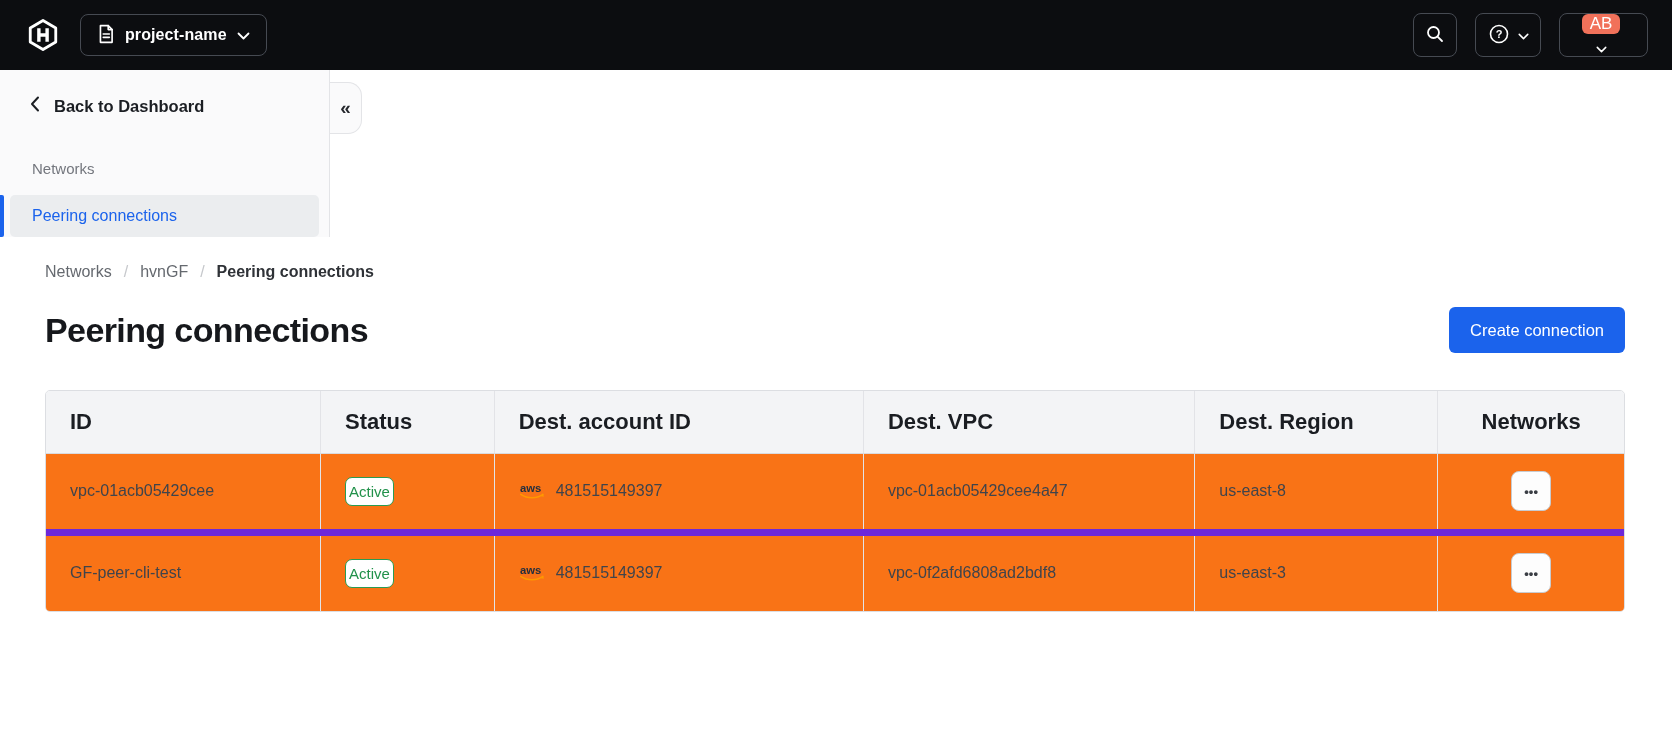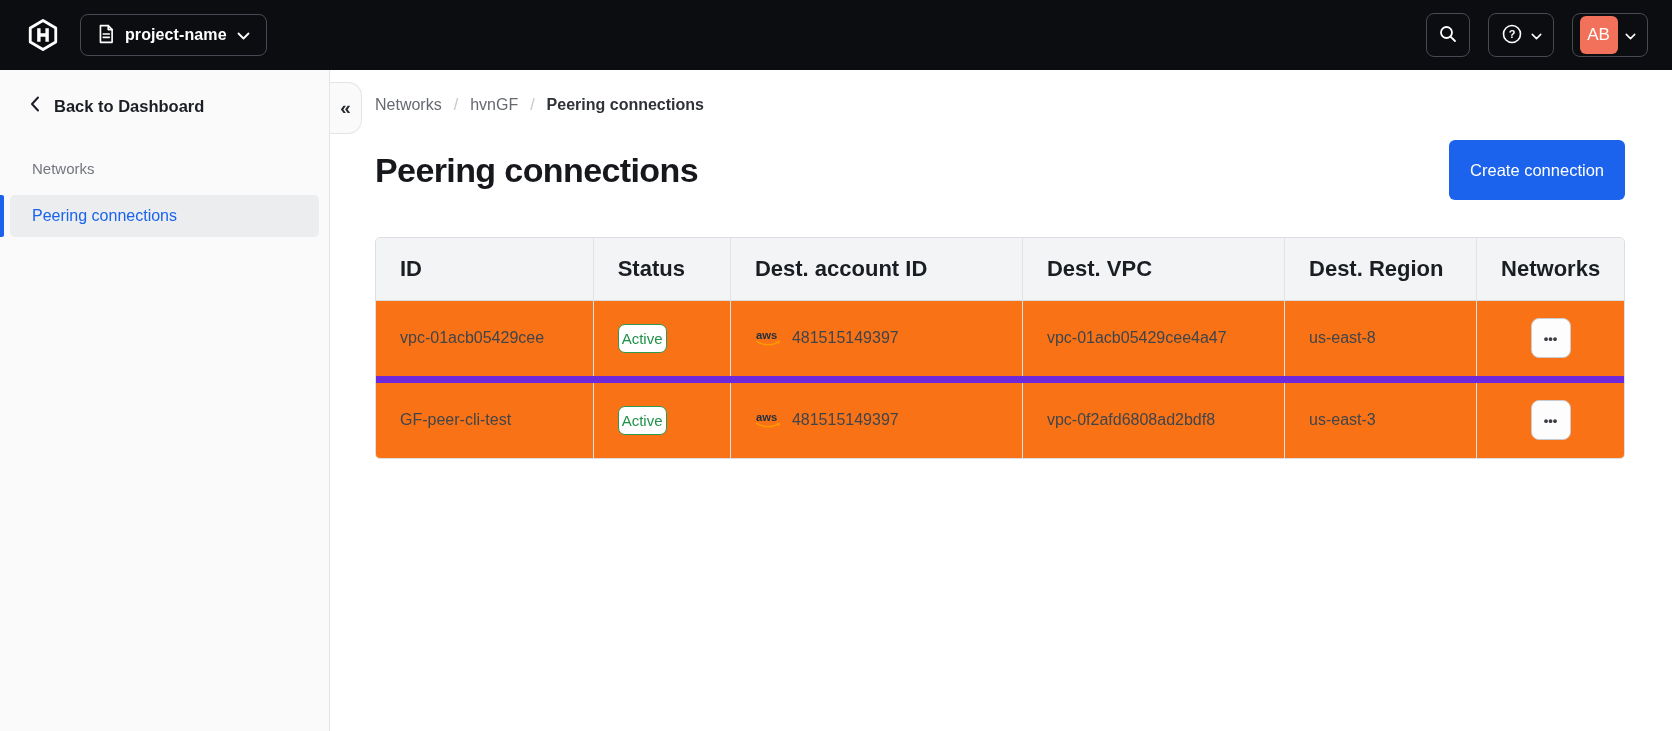--- a/index.html
+++ b/index.html
@@ -11,26 +11,26 @@
   .topbar { height:70px; background:#0C0D10; display:flex; align-items:center; padding:0 24px; gap:18px; }
   .logo { width:38px; height:38px; display:flex; align-items:center; justify-content:center; }
   .proj-btn { display:flex; align-items:center; gap:10px; height:42px; padding:0 16px;
               background:transparent; border:1px solid #464A52; border-radius:8px; cursor:pointer; }
   .proj-btn .lbl { color:#fff; font-size:16px; font-weight:600; letter-spacing:.1px; }
   .topbar .spacer { flex:1; }
   .tb-ctl { display:flex; align-items:center; justify-content:center; gap:8px; height:44px;
             background:transparent; border:1px solid #464A52; border-radius:8px; cursor:pointer; }
   .tb-square { width:44px; }
   .tb-help { width:66px; padding:0 10px; }
-  .tb-avatar { width:76px; padding:0 8px 0 3px; gap:7px; }
+  .tb-avatar { width:89px; padding:0 8px 0 3px; gap:7px;flex-direction:column; }
   .avatar-chip { width:38px; height:38px; border-radius:6px; background:#F1715A; color:#fff;
                  display:flex; align-items:center; justify-content:center; font-size:17px; font-weight:500; }
 
   
-  .app { position:relative; display:flex; height:661px; }
+  .app { position:relative; display:flex; height:661px;flex-direction:column; }
   .sidebar { width:330px; background:#FAFAFB; border-right:1px solid #E3E4E7; padding:0; flex:none; position:relative; }
   .back-link { display:flex; align-items:center; gap:14px; margin:26px 0 0 30px; cursor:pointer;
                color:#1B1E23; font-size:16.5px; font-weight:600; }
   .side-section { margin:44px 0 0 32px; color:#73767D; font-size:15px; font-weight:500; }
   .side-item { position:relative; margin:18px 10px 0 10px; height:42px; display:flex; align-items:center;
                padding-left:22px; background:#EBEDEF; border-radius:5px; color:#1B63EC; font-size:16px; cursor:pointer; }
   .side-item .accent-bar { position:absolute; left:-10px; top:0; width:4px; height:42px; background:#1B63EC; border-radius:0 2px 2px 0; }
 
   .collapse-tab { position:absolute; left:330px; top:12px; width:32px; height:52px; background:#FAFAFB;
                   border:1px solid #E3E4E7; border-left:none; border-radius:0 14px 14px 0;
@@ -41,21 +41,21 @@
 
   
   .breadcrumb { display:flex; align-items:center; gap:12px; font-size:16px; margin-top:2px; }
   .crumb { color:#65696F; cursor:pointer; }
   .crumb-sep { color:#C6C8CC; }
   .crumb-current { color:#2F3237; font-weight:600; }
 
   
   .page-head { display:flex; align-items:center; justify-content:space-between; margin-top:26px; }
   .page-title { font-size:34px; font-weight:700; color:#16181C; letter-spacing:-.6px; }
-  .create-btn { height:60px; padding:4px 21px; background:#1B63EC; color:#fff; border:none; border-radius:6px;
+  .create-btn { height:46px; padding:4px 21px; background:#1B63EC; color:#fff; border:none; border-radius:6px;
                 font-size:16.5px; font-weight:500; font-family:inherit; cursor:pointer; }
 
   
   .table-wrap { margin-top:37px; border:1px solid #DCDEE2; border-radius:5px; overflow:hidden; }
   table { width:100%; border-collapse:collapse; table-layout:fixed; }
   thead th { background:#F3F4F6; height:62px; text-align:left; padding:0 12px 0 24px;
              font-size:22px; font-weight:700; color:#1A1D22; border-bottom:1px solid #D9DBDF; }
   thead th + th, tbody td + td { border-left:1px solid #E2E3E7; }
   tbody td { height:75px; padding:0 12px 0 24px; font-size:16px; color:#40444B; background:#f97316; }
   tbody tr + tr td { border-top:7px solid #6d28d9; }

